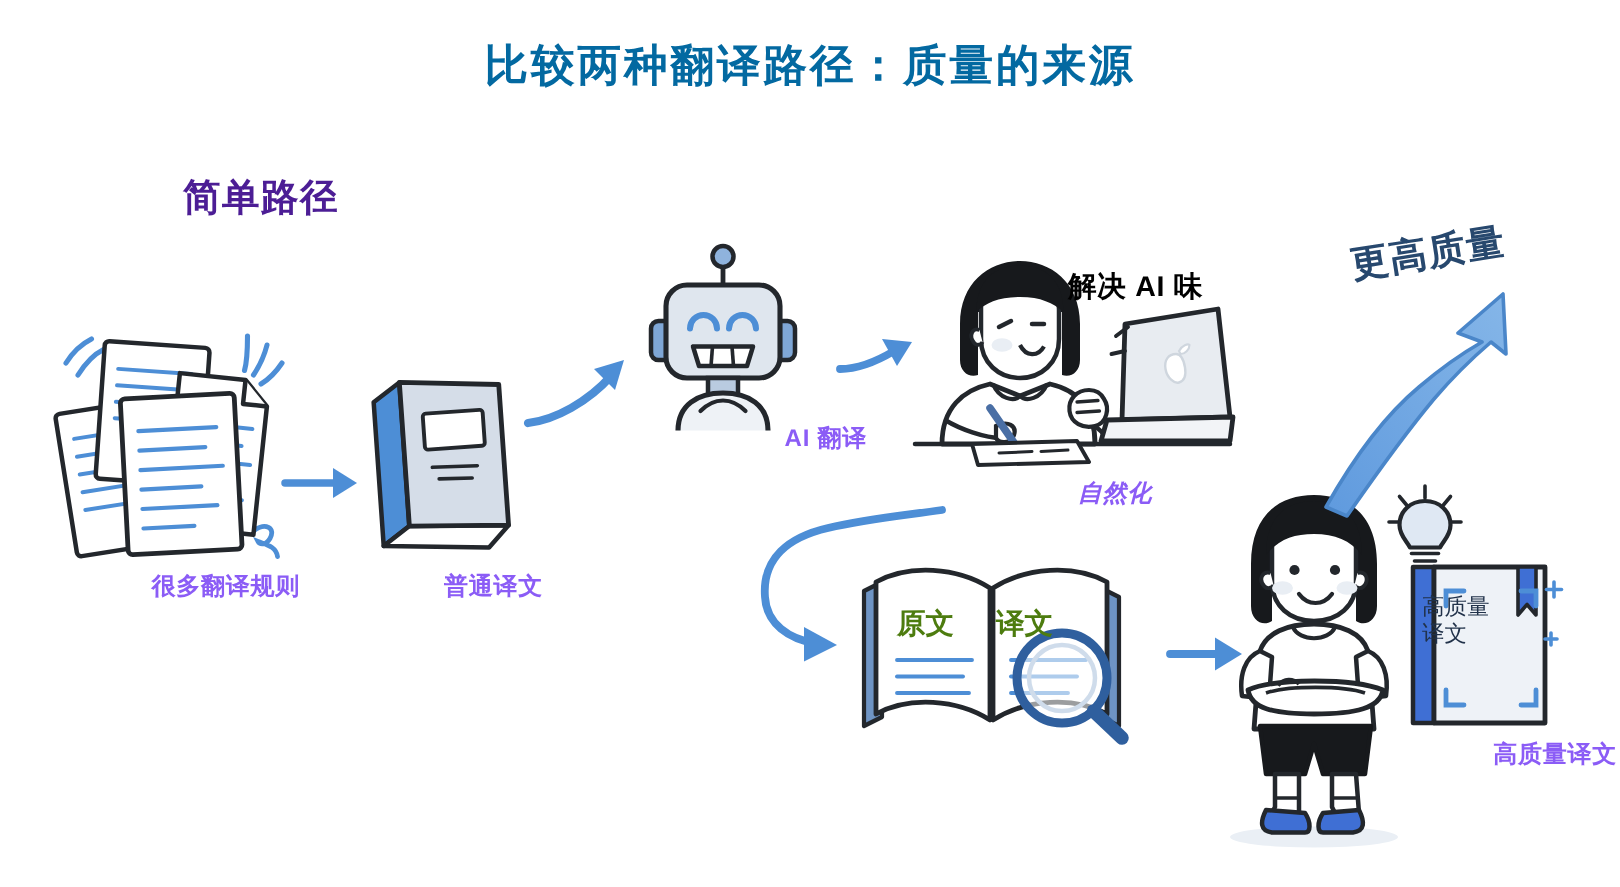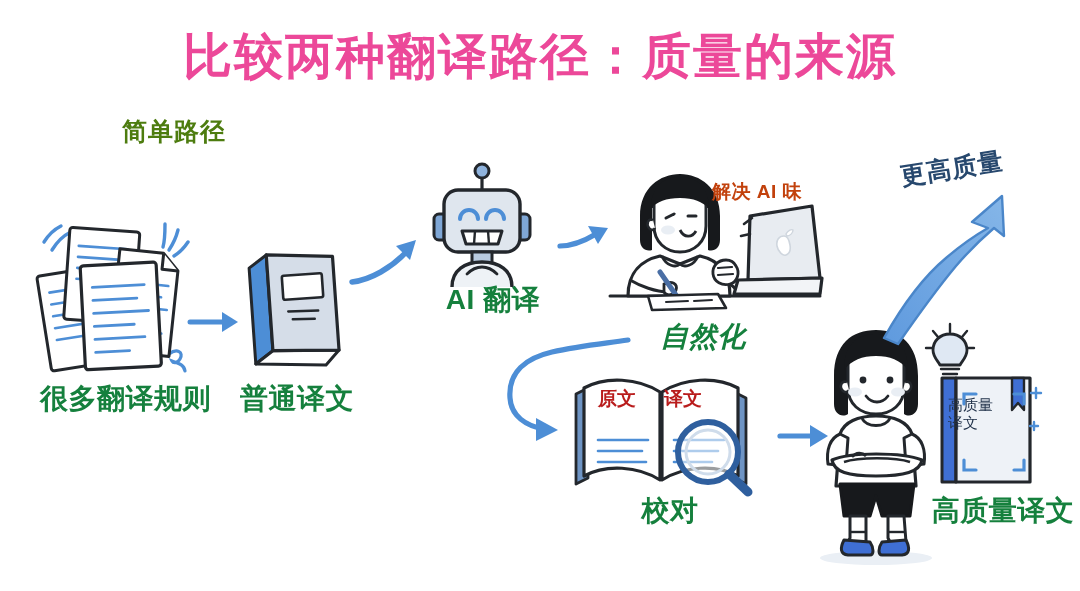--- a/index.html
+++ b/index.html
@@ -10,45 +10,45 @@
     overflow: hidden;
   }
   #canvas { position: relative; width: 1080px; height: 591px; background: #fff; }
 
   .abs { position: absolute; }
 
   
   .title {
     left: 0; right: 0; top: 24px;
     text-align: center;
-    font-size: 49px; font-weight: 700; color: #ec4899;
+    font-size: 29px; font-weight: 700; color: #0369a1;
     letter-spacing: 2px;
   }
   .section-label {
-    font-size: 25px; font-weight: 700; color: #4d7c0f; letter-spacing: 1px;
+    font-size: 25px; font-weight: 700; color: #4c1d95; letter-spacing: 1px;
     white-space: nowrap;
   }
   .caption {
-    font-size: 28px; font-weight: 700; color: #15803d; letter-spacing: 0.5px;
-    white-space: nowrap; text-align: center; line-height: 1.22;
+    font-size: 16px; font-weight: 700; color: #8b5cf6; letter-spacing: 0.5px;
+    white-space: nowrap; text-align: right; line-height: 1.22;
   }
   .caption-sm {
-    font-size: 19px; font-weight: 700; color: #c2410c; letter-spacing: 0.5px;
+    font-size: 19px; font-weight: 700; color: #000000; letter-spacing: 0.5px;
     white-space: nowrap; text-align: center; line-height: 1.25;
   }
   .blue-label {
     font-size: 25px; font-weight: 700; color: #27486e; letter-spacing: 1px;
     white-space: nowrap;
   }
   .book-text {
     font-size: 15px; font-weight: 400; color: #21324a; line-height: 1.2;
     white-space: nowrap;
   }
   .page-text {
-    font-size: 19px; font-weight: 700; color: #b91c1c; white-space: nowrap;
+    font-size: 19px; font-weight: 700; color: #4d7c0f; white-space: nowrap; margin-top: 17px;
   }
   svg { display: block; overflow: visible; }
 </style>
 </head>
 <body>
 
 <div id="canvas">
 
   <div class="abs title">比较两种翻译路径：质量的来源</div>
 
@@ -289,21 +289,20 @@
 
       <circle cx="142" cy="94" r="30" fill="#ffffff" fill-opacity="0.55" stroke="#2f5f9e" stroke-width="6"></circle>
       <circle cx="142" cy="94" r="22" fill="none" stroke="#cfdceb" stroke-width="3"></circle>
       <line x1="163" y1="116" x2="182" y2="134" stroke="#2f5f9e" stroke-width="9" stroke-linecap="round"></line>
     </svg>
   </div>
 
   <div class="abs page-text" style="left:598px; top:386px;">原文</div>
   <div class="abs page-text" style="left:664px; top:386px;">译文</div>
 
-  <div class="abs caption" style="left:600px; top:494px; width:140px;">校对</div>
 
   <div class="abs" style="left:778px; top:416px;">
     <svg width="62" height="40" viewBox="0 0 62 40">
       <path d="M2,20 L36,20" stroke="#4d8ed6" stroke-width="5.2" stroke-linecap="round" fill="none"></path>
       <path d="M32,9 L50,20 L32,31 Z" fill="#4d8ed6"></path>
     </svg>
   </div>
 
   <div class="abs" style="left:800px; top:326px;">
     <svg width="150" height="240" viewBox="0 0 150 240">

